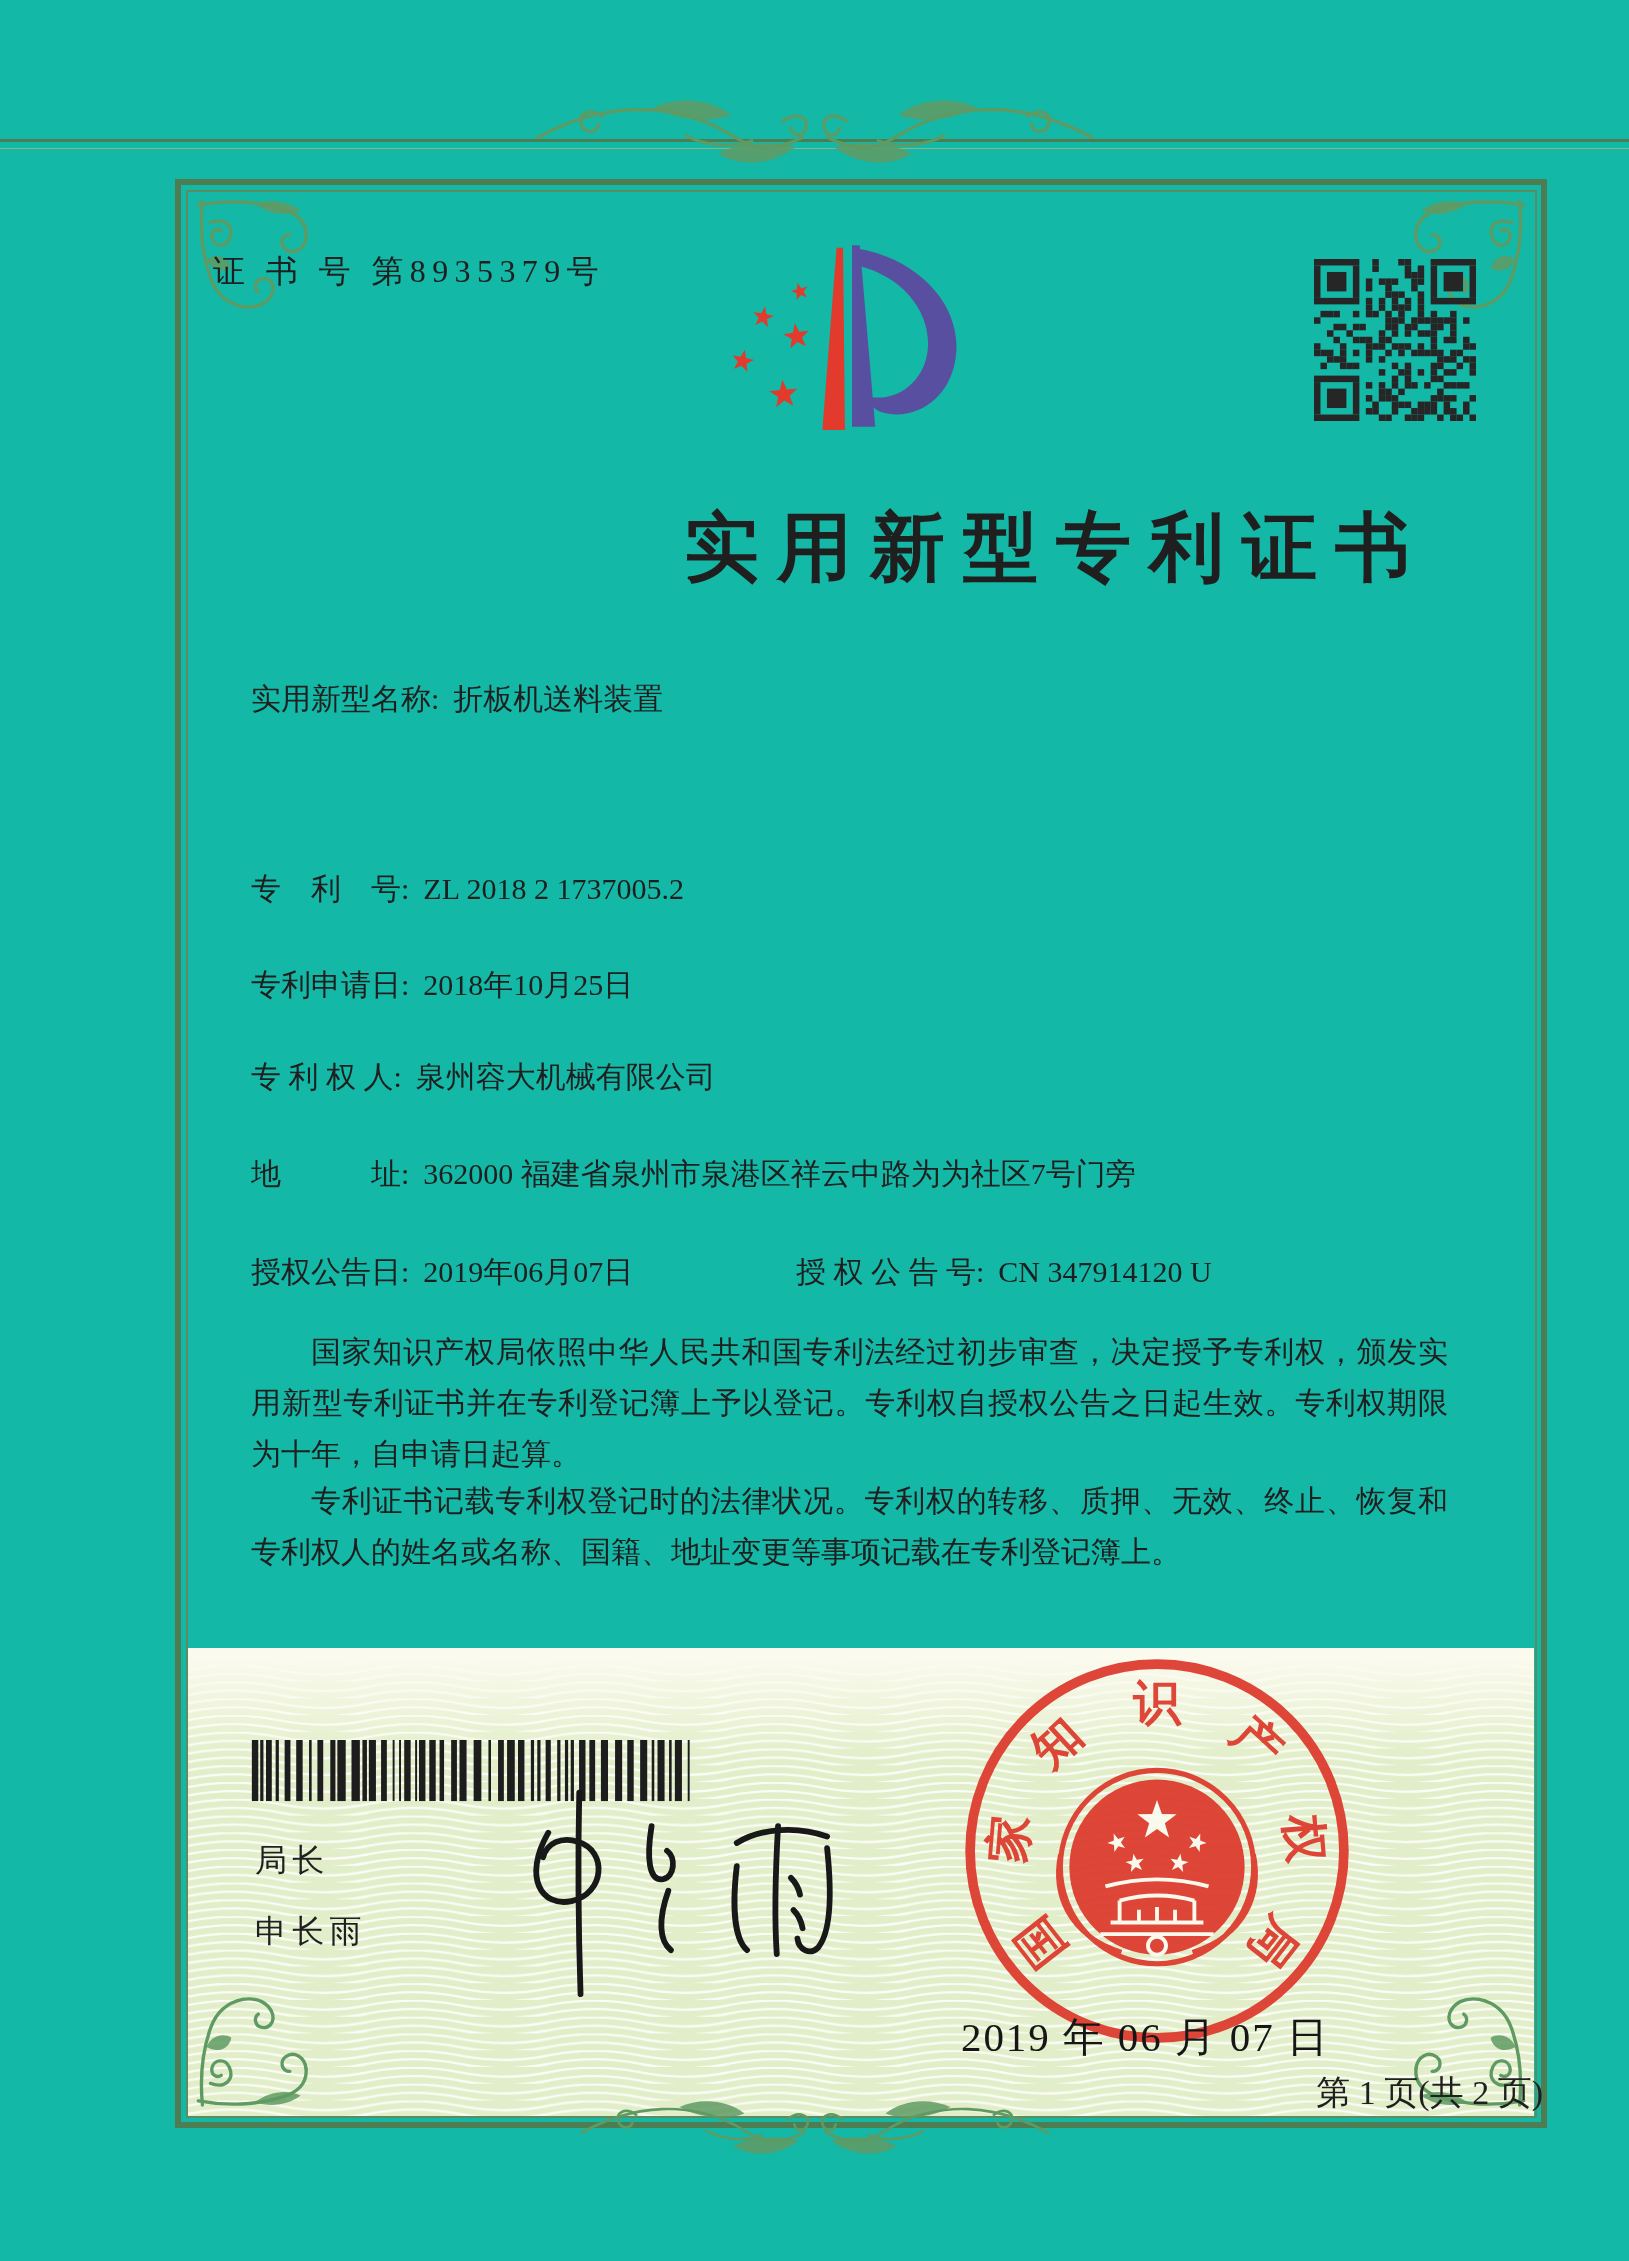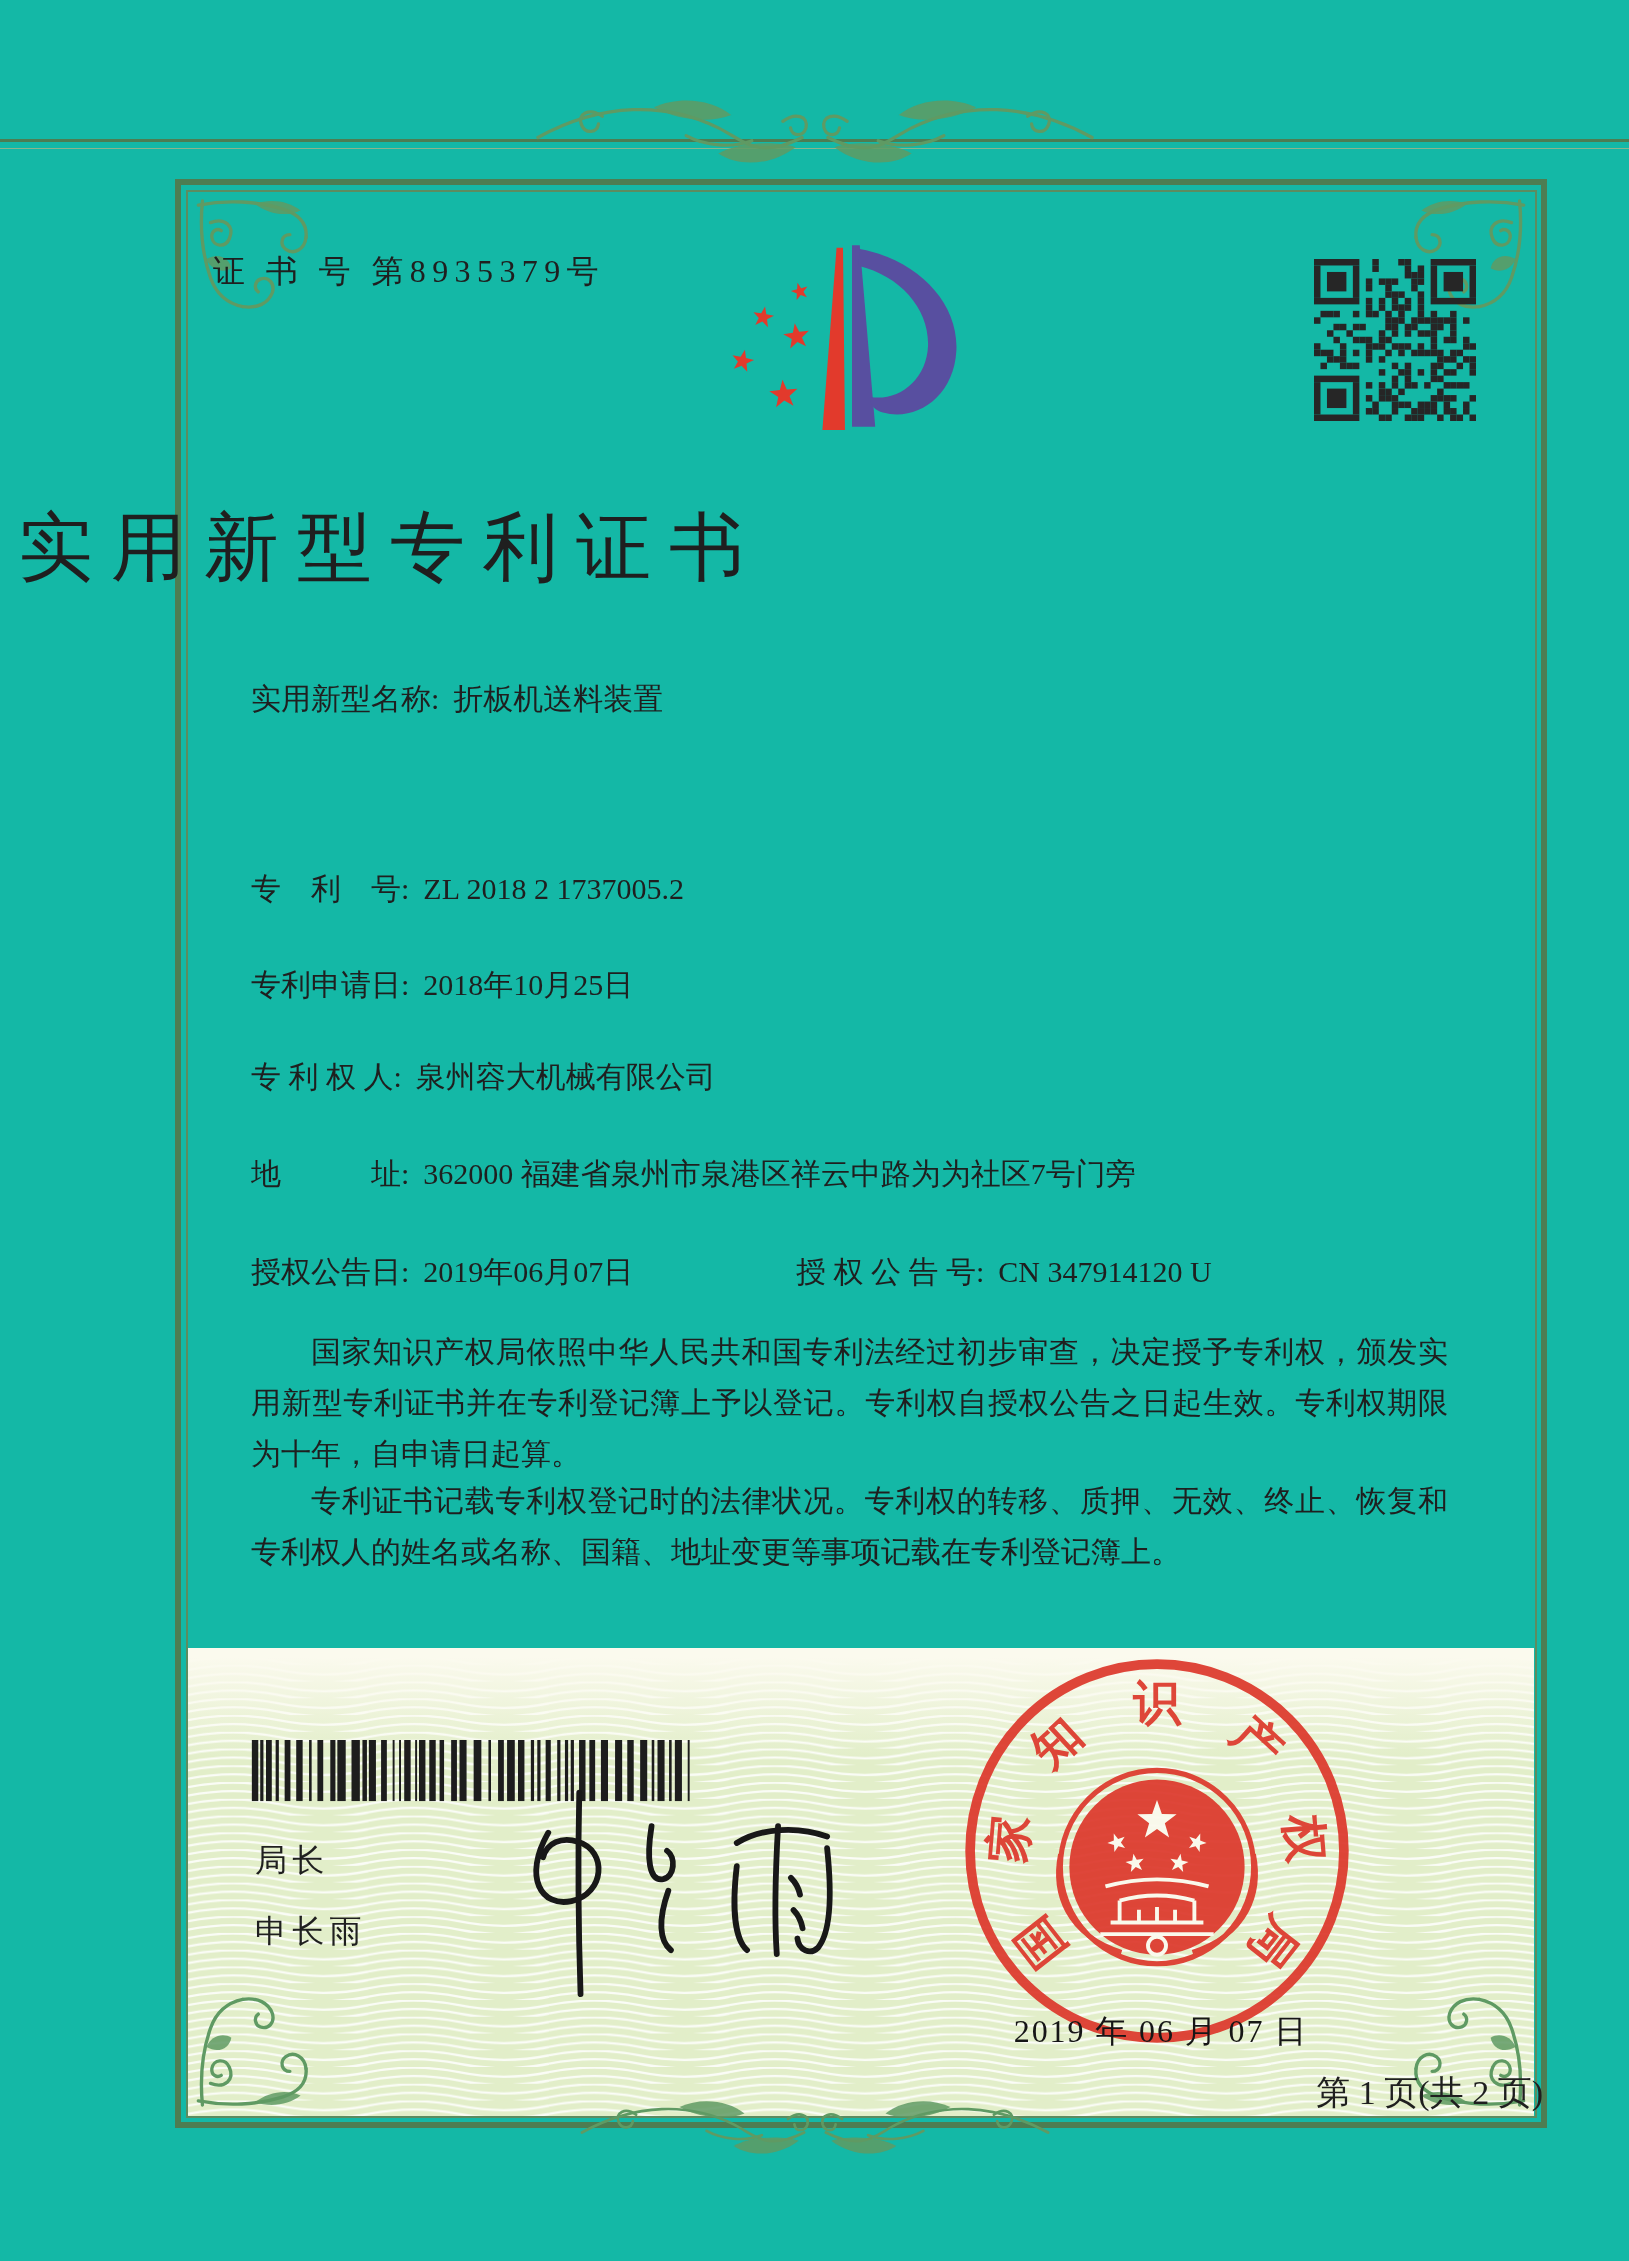--- a/index.html
+++ b/index.html
@@ -14,29 +14,29 @@
   
   .frame{position:absolute;left:175px;top:179px;width:1372px;height:1949px;
     border:6.4px solid #4d7d52;box-sizing:border-box;}
   .frame-inner{position:absolute;left:186px;top:190px;width:1351px;height:1928px;
     border:2.6px solid #5c8c60;box-sizing:border-box;}
   
   .band{position:absolute;left:188px;top:1648px;width:1346px;height:468px;}
   .band-fade{position:absolute;left:188px;top:1648px;width:1346px;height:110px;
     background:linear-gradient(to bottom,#fbfaee 8%,rgba(251,250,238,0) 100%);}
   .cert-no{position:absolute;left:213px;top:250px;font-size:32px;letter-spacing:6.4px;white-space:nowrap;}
-  .title{position:absolute;left:0;top:498px;width:1428px;text-align:left;
-    font-size:75px;font-weight:normal;letter-spacing:18px;text-indent:18px;white-space:nowrap;}
+  .title{position:absolute;left:0;top:498px;width:1428px;text-align:right;
+    font-size:75px;font-weight:bold;letter-spacing:18px;text-indent:18px;white-space:nowrap;}
   .row{position:absolute;left:251px;font-size:30px;white-space:nowrap;}
   .row .value{margin-left:14px;}
   .para{position:absolute;left:251px;width:1197px;font-size:30px;line-height:51px;
     text-align:justify;text-indent:2em;}
   .director{position:absolute;left:255px;font-size:32px;letter-spacing:5.2px;white-space:nowrap;}
-  .seal-date{position:absolute;left:961px;top:2010px;width:400px;text-align:center;
-    font-size:32px;letter-spacing:1.9px;color:#161616;white-space:nowrap;}
+  .seal-date{position:absolute;left:961px;top:2010px;width:400px;text-align:left;
+    font-size:41px;letter-spacing:1.9px;color:#161616;white-space:nowrap;}
   .footer-page{position:absolute;left:197px;top:2070px;width:1346px;text-align:right;font-size:34px;}
   .back-note{position:absolute;left:0;top:2169px;width:1630px;text-align:center;
     font-size:30px;letter-spacing:3.2px;color:#2e2e2e;}
   svg{display:block;}
   .flourish{position:absolute;width:148px;height:148px;}
 </style>
 </head>
 <body>
 
 <div id="page">

